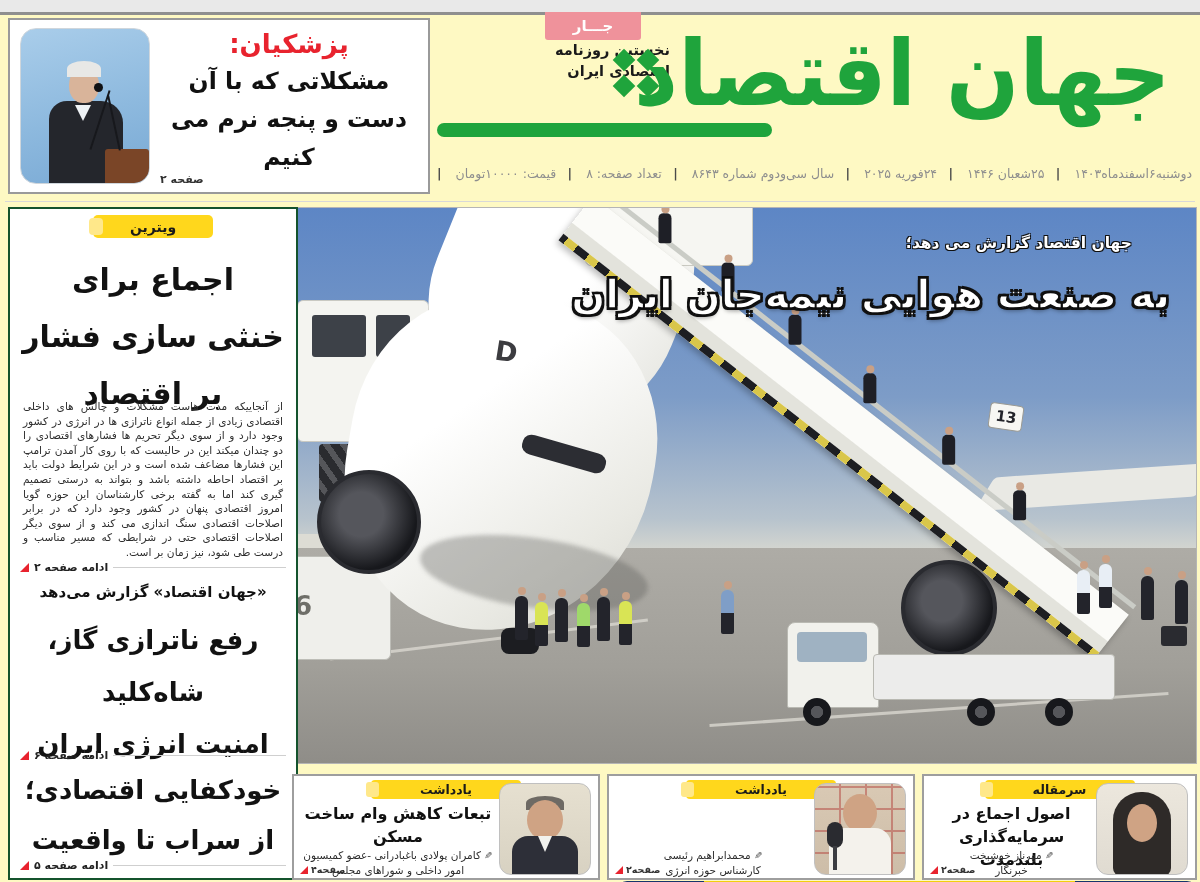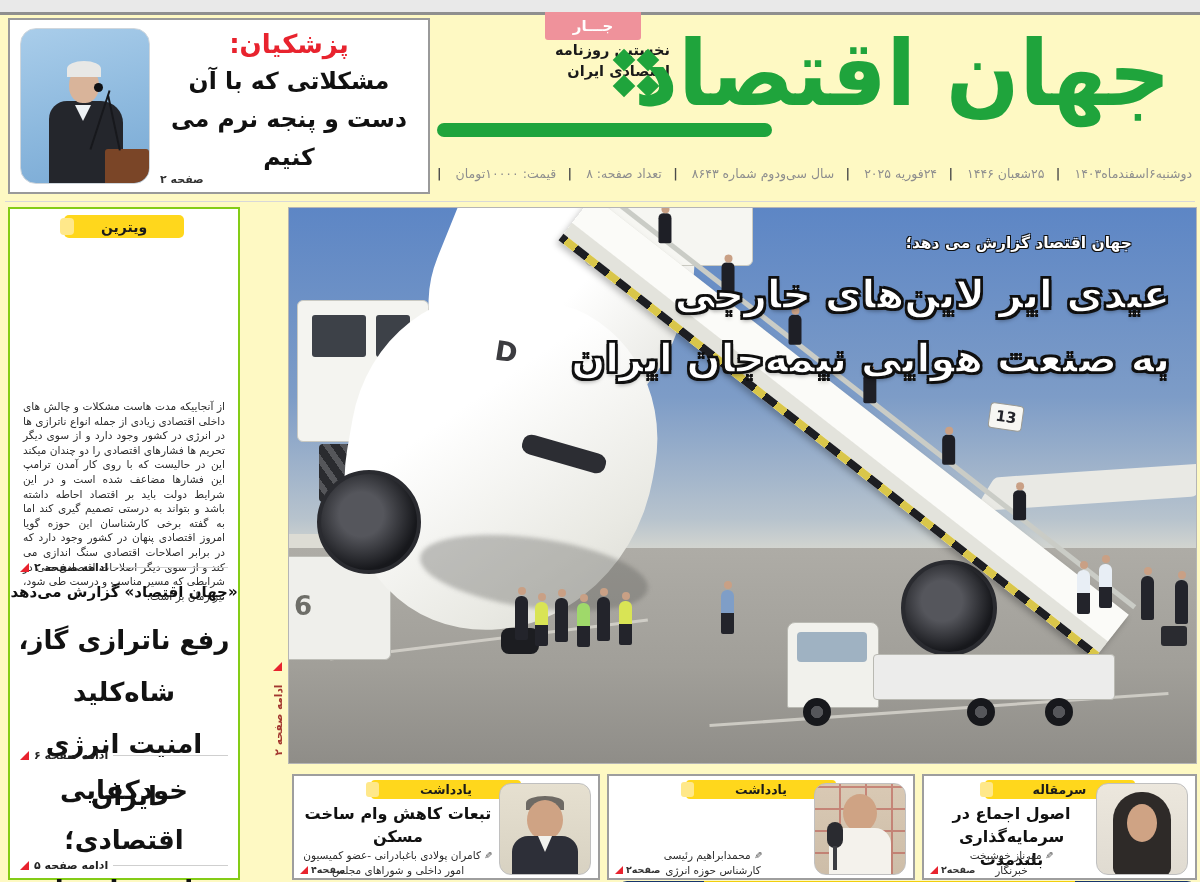--- a/index.html
+++ b/index.html
@@ -140,22 +140,22 @@
     text-shadow:-2px -2px 0 #111,2px -2px 0 #111,-2px 2px 0 #111,2px 2px 0 #111,0 3px 4px rgba(0,0,0,.35); }
   .photo-headline .hl.l1 { padding-left:26px; }
 
   .vert-continue { position:absolute; left:268px; top:652px; width:20px; height:100px; }
   .vert-continue .flag { position:absolute; left:5px; top:-2px; width:0; height:0;
     border-right:9px solid #e8232e; border-top:9px solid transparent; }
   .vert-continue span { position:absolute; left:50%; top:56%; transform:translate(-50%,-50%) rotate(-90deg);
     white-space:nowrap; font-size:10.5px; font-weight:bold; color:#a3372f; }
 
   
-  .left-col { position:absolute; left:8px; top:195px; width:232px; height:673px;
-    border:2px solid #84cc16; background:#fff; }
+  .left-col { position:absolute; left:8px; top:195px; width:290px; height:673px;
+    border:2px solid #14532d; background:#fff; }
   .pill { position:relative; margin:6px auto 0; width:120px; height:23px; background:#ffd71c;
     border-radius:5px; display:flex; align-items:center; justify-content:center;
     font-size:14px; font-weight:bold; color:#1a1a1a; }
   .pill::before { content:""; position:absolute; left:-4px; top:3px; width:14px; height:17px;
     background:#ffe88a; border-radius:4px; }
   .col-h1 { position:absolute; left:0; right:0; top:42px; text-align:center;
     font-size:30px; font-weight:bold; color:#121212; line-height:57px; }
   .col-body { position:absolute; left:13px; right:13px; top:190px; font-size:10.6px; line-height:14.6px;
     color:#2e2e2e; text-align:justify; direction:rtl; }
   .cont-row { position:absolute; left:10px; right:10px; display:flex; align-items:center; gap:5px; direction:ltr; }
@@ -325,33 +325,37 @@
     <div class="fig vest" style="left:330px;top:393px"></div>
     <div class="fig blue" style="left:432px;top:382px"></div>
     <div class="fig shirt" style="left:788px;top:362px"></div>
     <div class="fig shirt" style="left:810px;top:356px"></div>
     <div class="fig" style="left:852px;top:368px"></div>
     <div class="fig" style="left:886px;top:372px"></div>
     <div class="luggage"></div>
 
     <div class="photo-kicker">جهان اقتصاد گزارش می دهد؛</div>
     <div class="photo-headline">
-      <div class="hl l1">عیدی ایر لاین‌های خارجی</div>
       <div class="hl">به صنعت هوایی نیمه‌جان ایران</div>
     </div>
   </div>
 
   <div class="vert-continue">
     <div class="flag"></div>
     <span>ادامه صفحه ۲</span>
   </div>
 
   <div class="left-col">
     <div class="pill">ویترین</div>
 
+    <div class="col-h1">
+      <div>اجماع برای</div>
+      <div>خنثی سازی فشار</div>
+      <div>بر اقتصاد</div>
+    </div>
     <div class="col-body">از آنجاییکه مدت هاست مشکلات و چالش های داخلی اقتصادی زیادی از جمله انواع ناترازی ها در انرژی در کشور وجود دارد و از سوی دیگر تحریم ها فشارهای اقتصادی را دو چندان میکند این در حالیست که با روی کار آمدن ترامپ این فشارها مضاعف شده است و در این شرایط دولت باید بر اقتصاد احاطه داشته باشد و بتواند به درستی تصمیم گیری کند اما به گفته برخی کارشناسان این حوزه گویا امروز اقتصادی پنهان در کشور وجود دارد که در برابر اصلاحات اقتصادی سنگ اندازی می کند و از سوی دیگر اصلاحات اقتصادی حتی در شرایطی که مسیر مناسب و درست طی شود، نیز زمان بر است.</div>
     <div class="cont-row c2">
       <div class="flag"></div>
       <div class="txt">ادامه صفحه ۲</div>
       <div class="line"></div>
     </div>
 
     <div class="col-kicker">«جهان اقتصاد» گزارش می‌دهد</div>
     <div class="col-h2">
       <div>رفع ناترازی گاز، شاه‌کلید</div>

